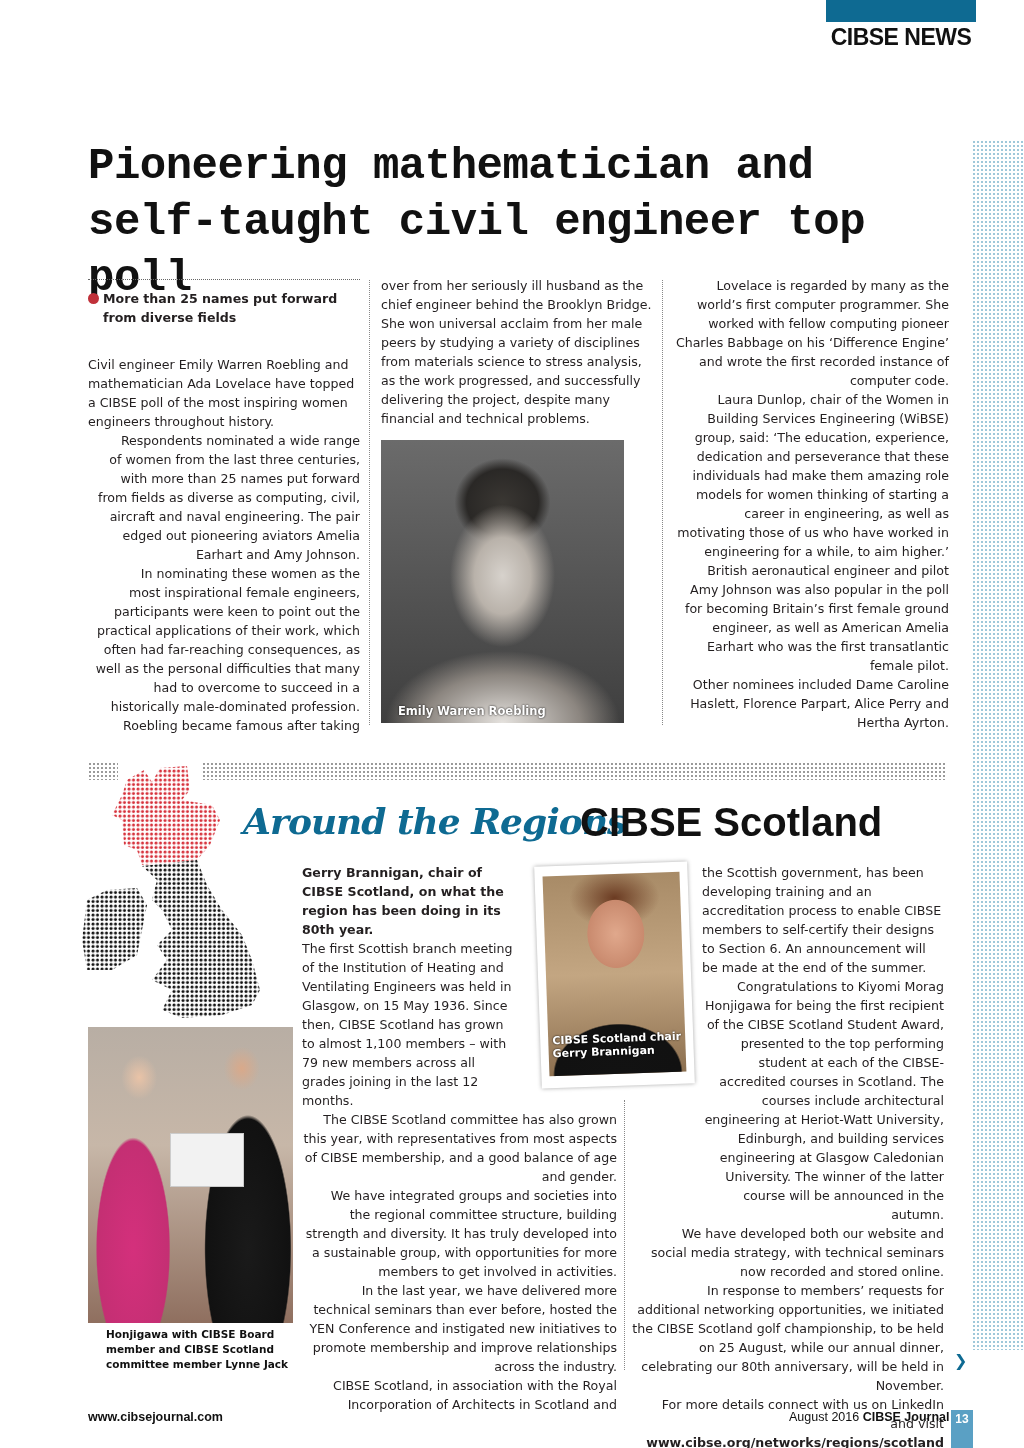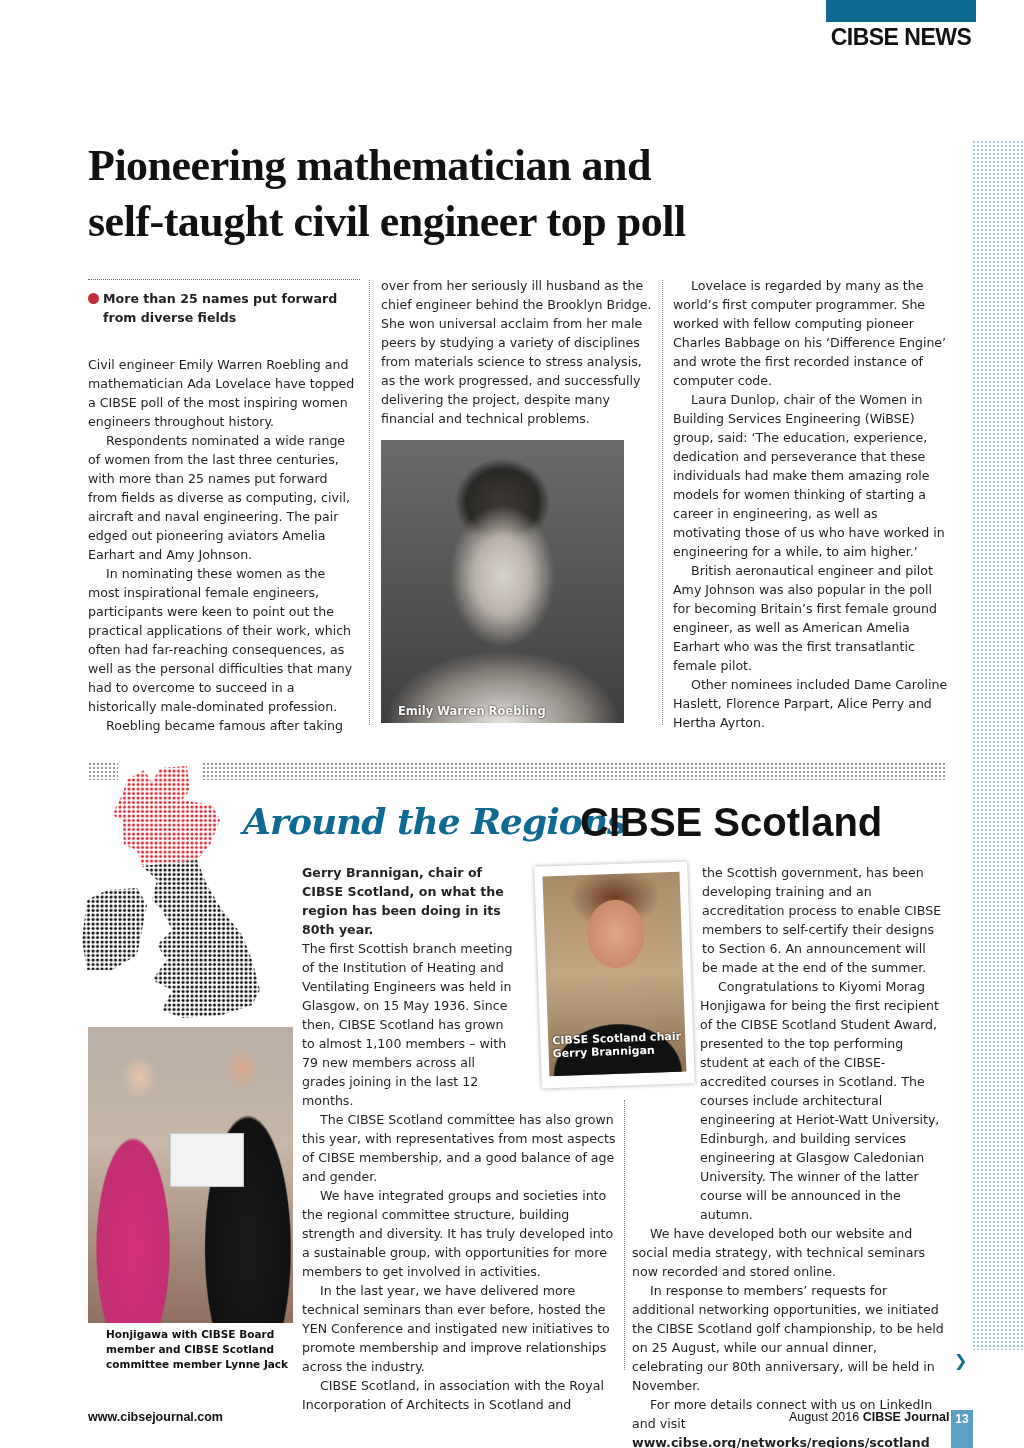--- a/index.html
+++ b/index.html
@@ -5,25 +5,25 @@
   html, body { margin:0; padding:0; }
   body { width:1024px; height:1448px; position:relative; background:#ffffff; overflow:hidden;
          font-family:"DejaVu Sans", sans-serif; color:#231f20; }
   .abs { position:absolute; }
   .topbar { left:826px; top:0; width:150px; height:22px; background:#0e6a92; }
   .section-label { left:826px; top:24px; width:150px; font-family:"Liberation Sans", sans-serif;
         font-weight:bold; font-size:23px; letter-spacing:-0.5px; color:#111;text-align:center; }
   .dotstrip { left:972px; top:140px; width:52px; height:1210px;
         background-image: radial-gradient(circle, #9fc8da 1px, transparent 1.2px);
         background-size:4px 4px; }
-  .headline { left:88px; top:138px; width:860px; font-family:Liberation Serif, serif;
+  .headline { left:88px; top:138px; width:860px; font-family:Liberation Mono, monospace;
         font-weight:bold; font-size:44px; line-height:56px; color:#111; letter-spacing:-0.5px; }
   .col { font-size:12.6px; line-height:19px; color:#231f20; }
   .col p { margin:0; }
-  .col p.ind { text-indent:18px; }
+  .col p.ind { text-indent:18px;text-align:right; }
   .col1 { left:88px; top:277px; width:272px; }
   .col2 { left:381px; top:276px; width:274px; }
   .col3 { left:673px; top:276px; width:276px; }
   .dotline-h { border-top:1px dotted #666; }
   .dotline-v { border-left:1px dotted #888; }
   .standfirst { display:flex; gap:4px; font-weight:bold; margin:12px 0 28px 0; }
   .bullet { width:11px; height:11px; border-radius:50%; background:#c0313a; flex:none; margin-top:4px; }
   .photo1 { left:381px; top:440px; width:243px; height:283px;
         background:
           radial-gradient(ellipse 70px 95px at 50% 48%, #d7d2cc 0%, #b9b2aa 40%, transparent 75%),

